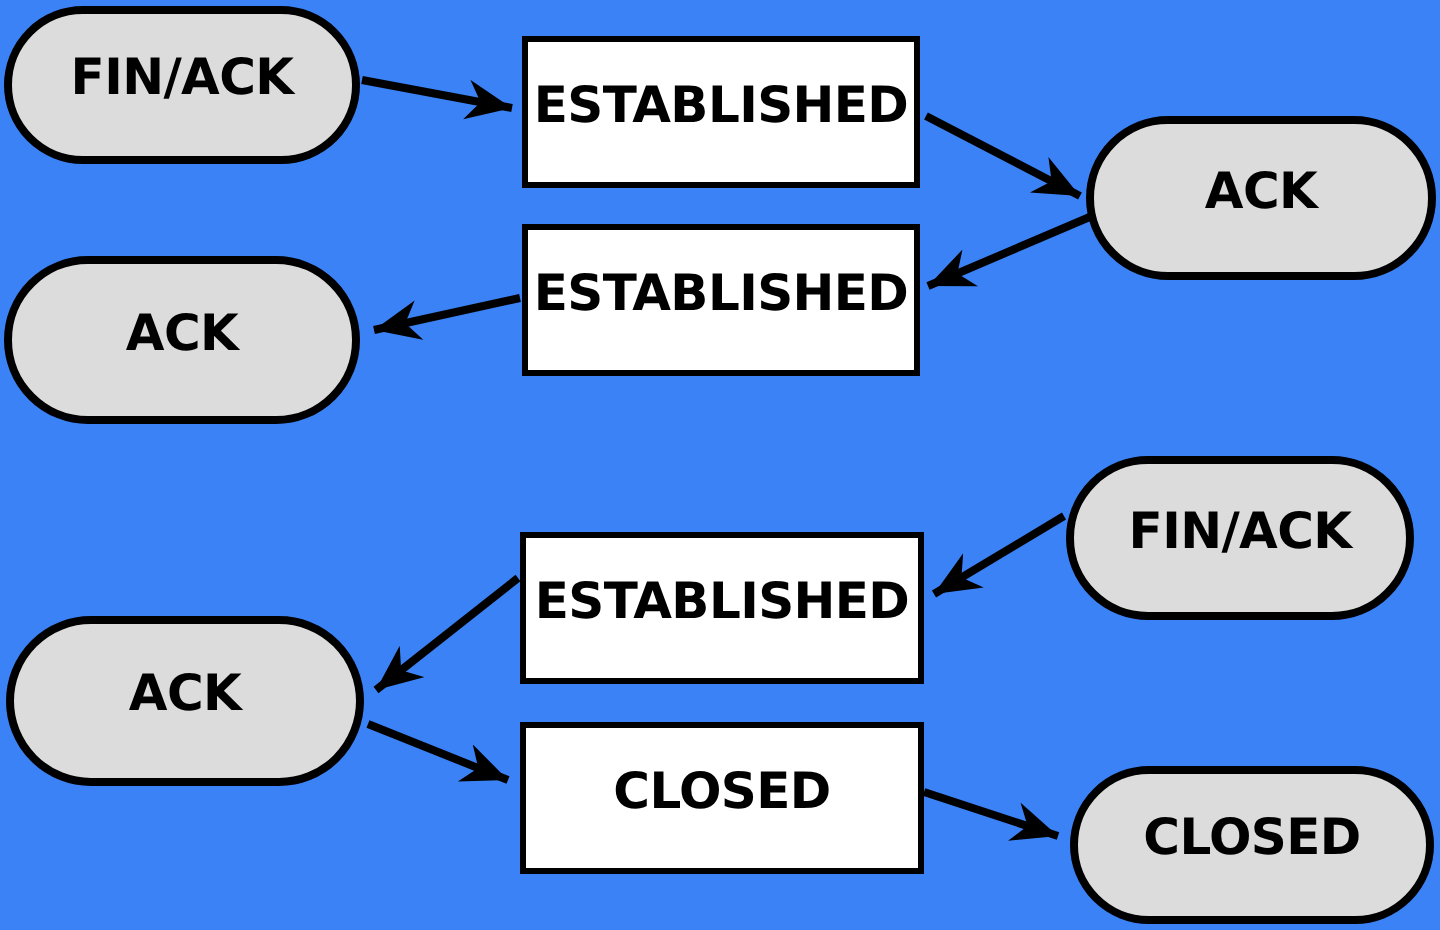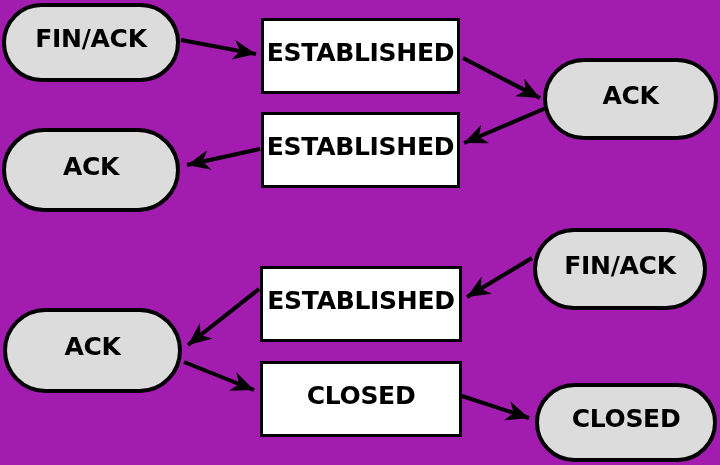--- a/index.html
+++ b/index.html
@@ -4,21 +4,21 @@
 <style>
   html, body {
     margin: 0;
     padding: 0;
     background: #ffffff;
   }
   .canvas {
     position: relative;
     width: 720px;
     height: 465px;
-    background: #a21caf;
+    background: #3b82f6;
     overflow: hidden;
     font-family: "DejaVu Sans", "Liberation Sans", sans-serif;
   }
   .arrows {
     position: absolute;
     left: 0;
     top: 0;
     width: 720px;
     height: 465px;
   }

